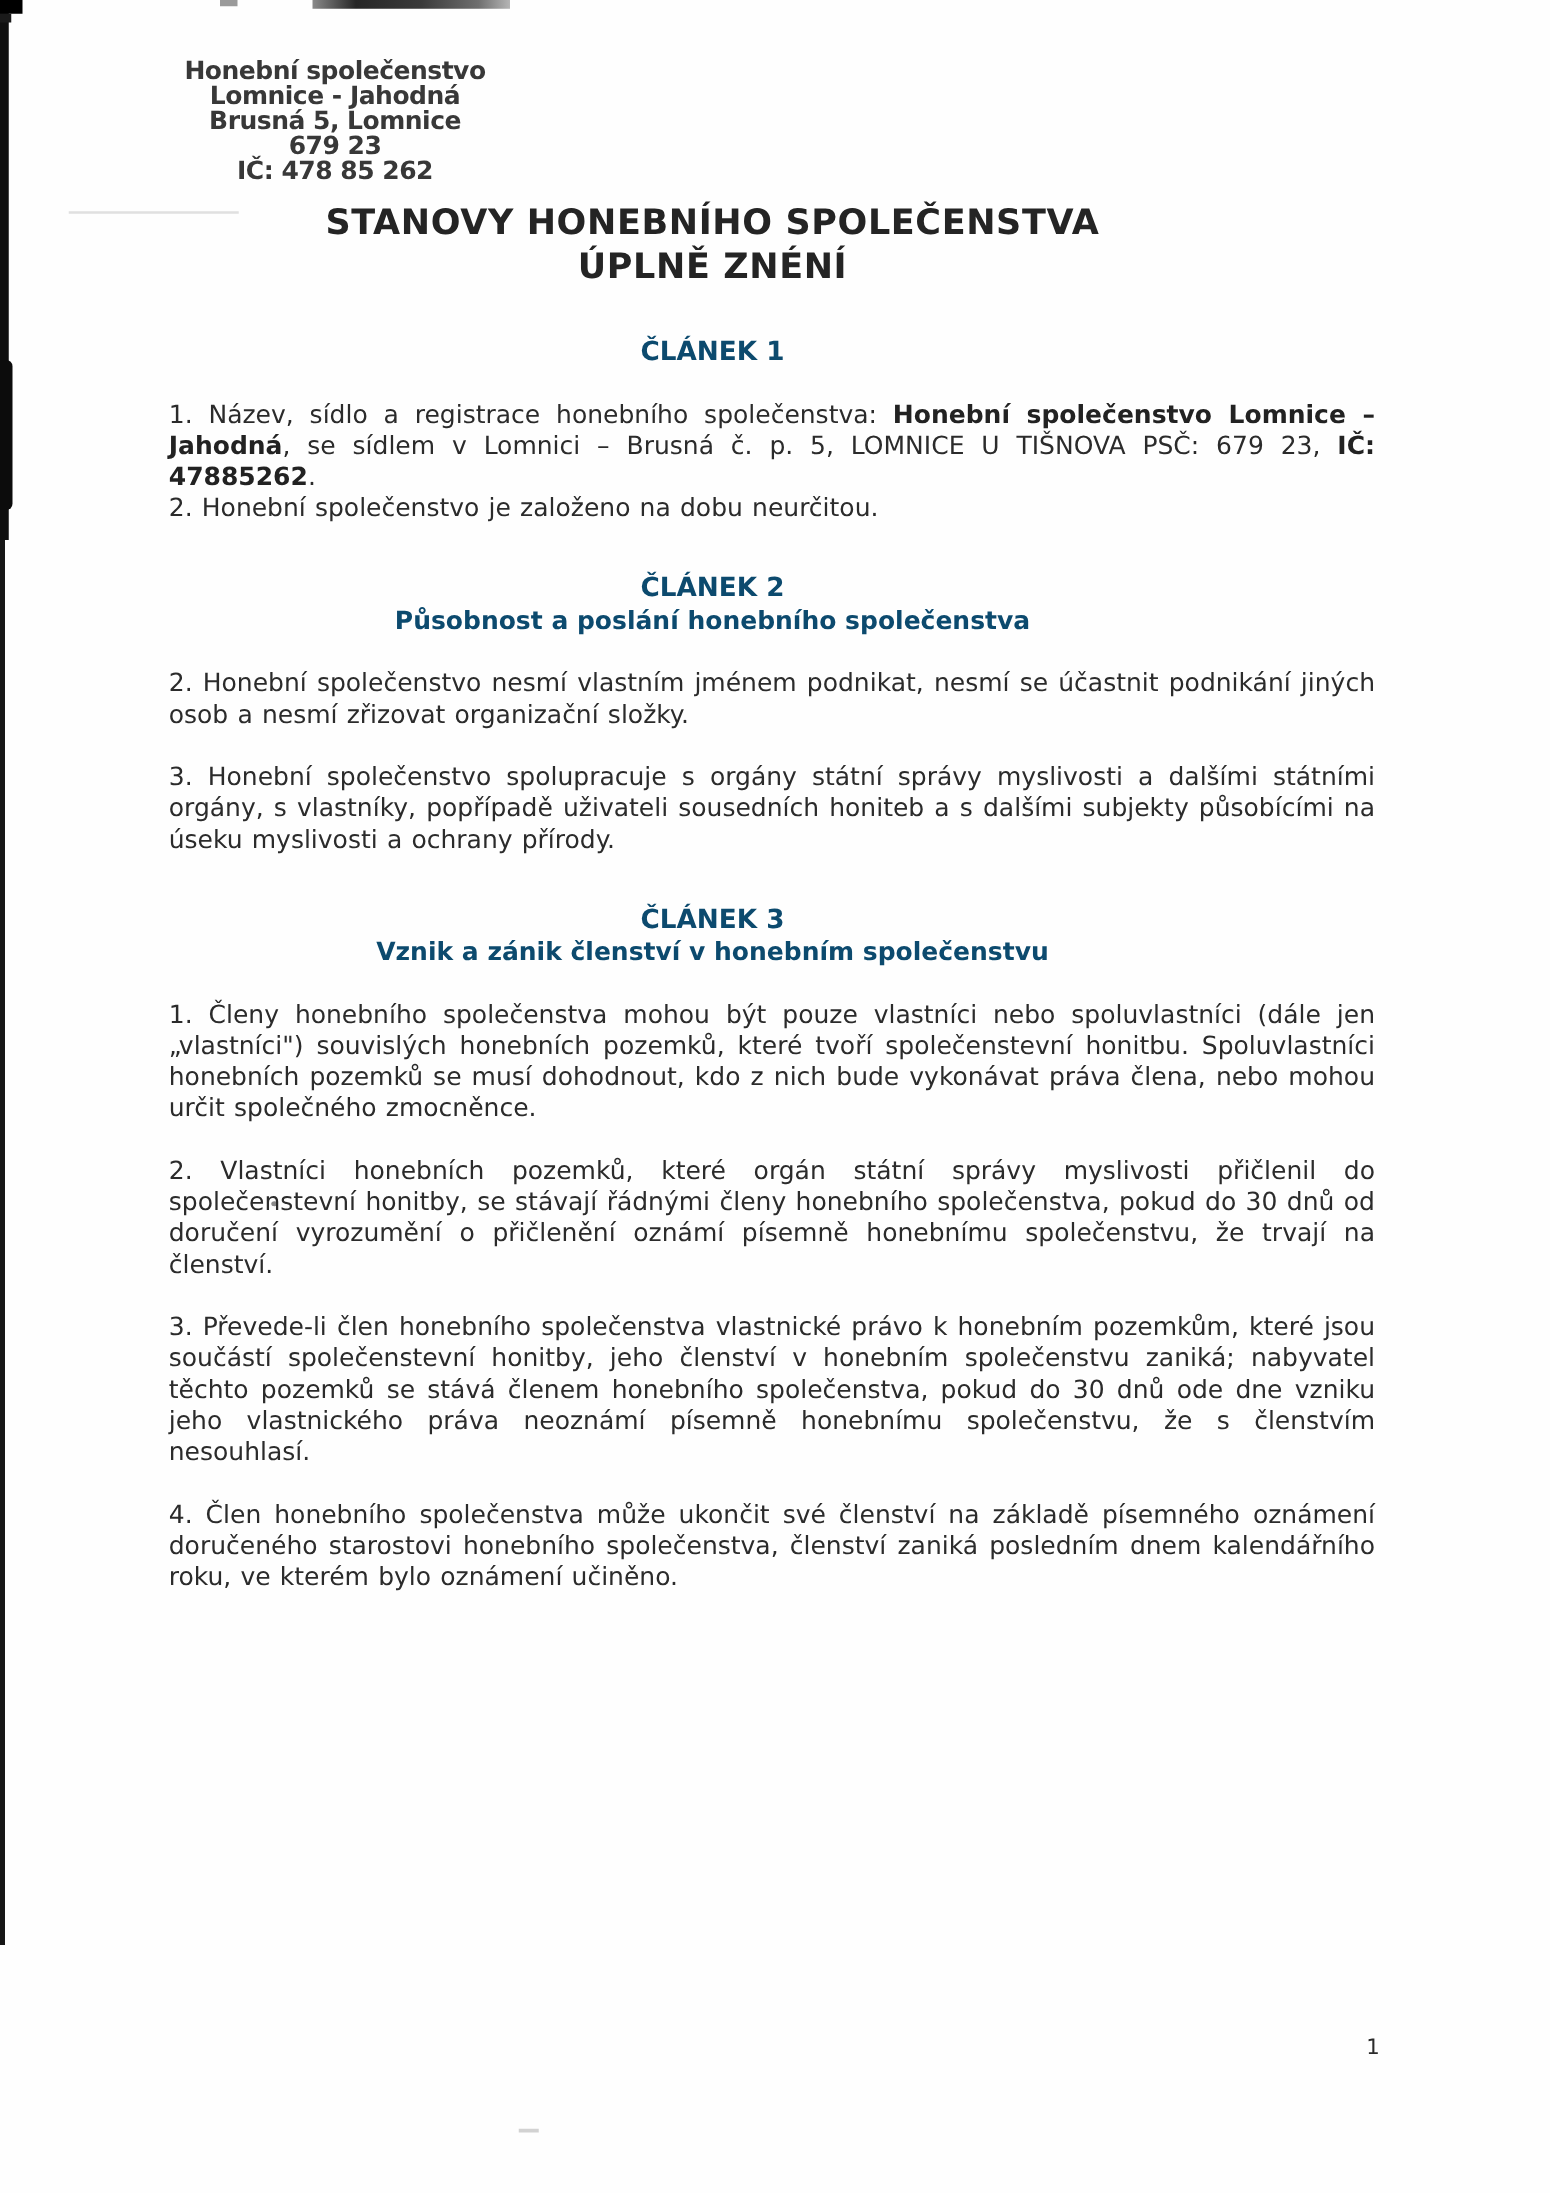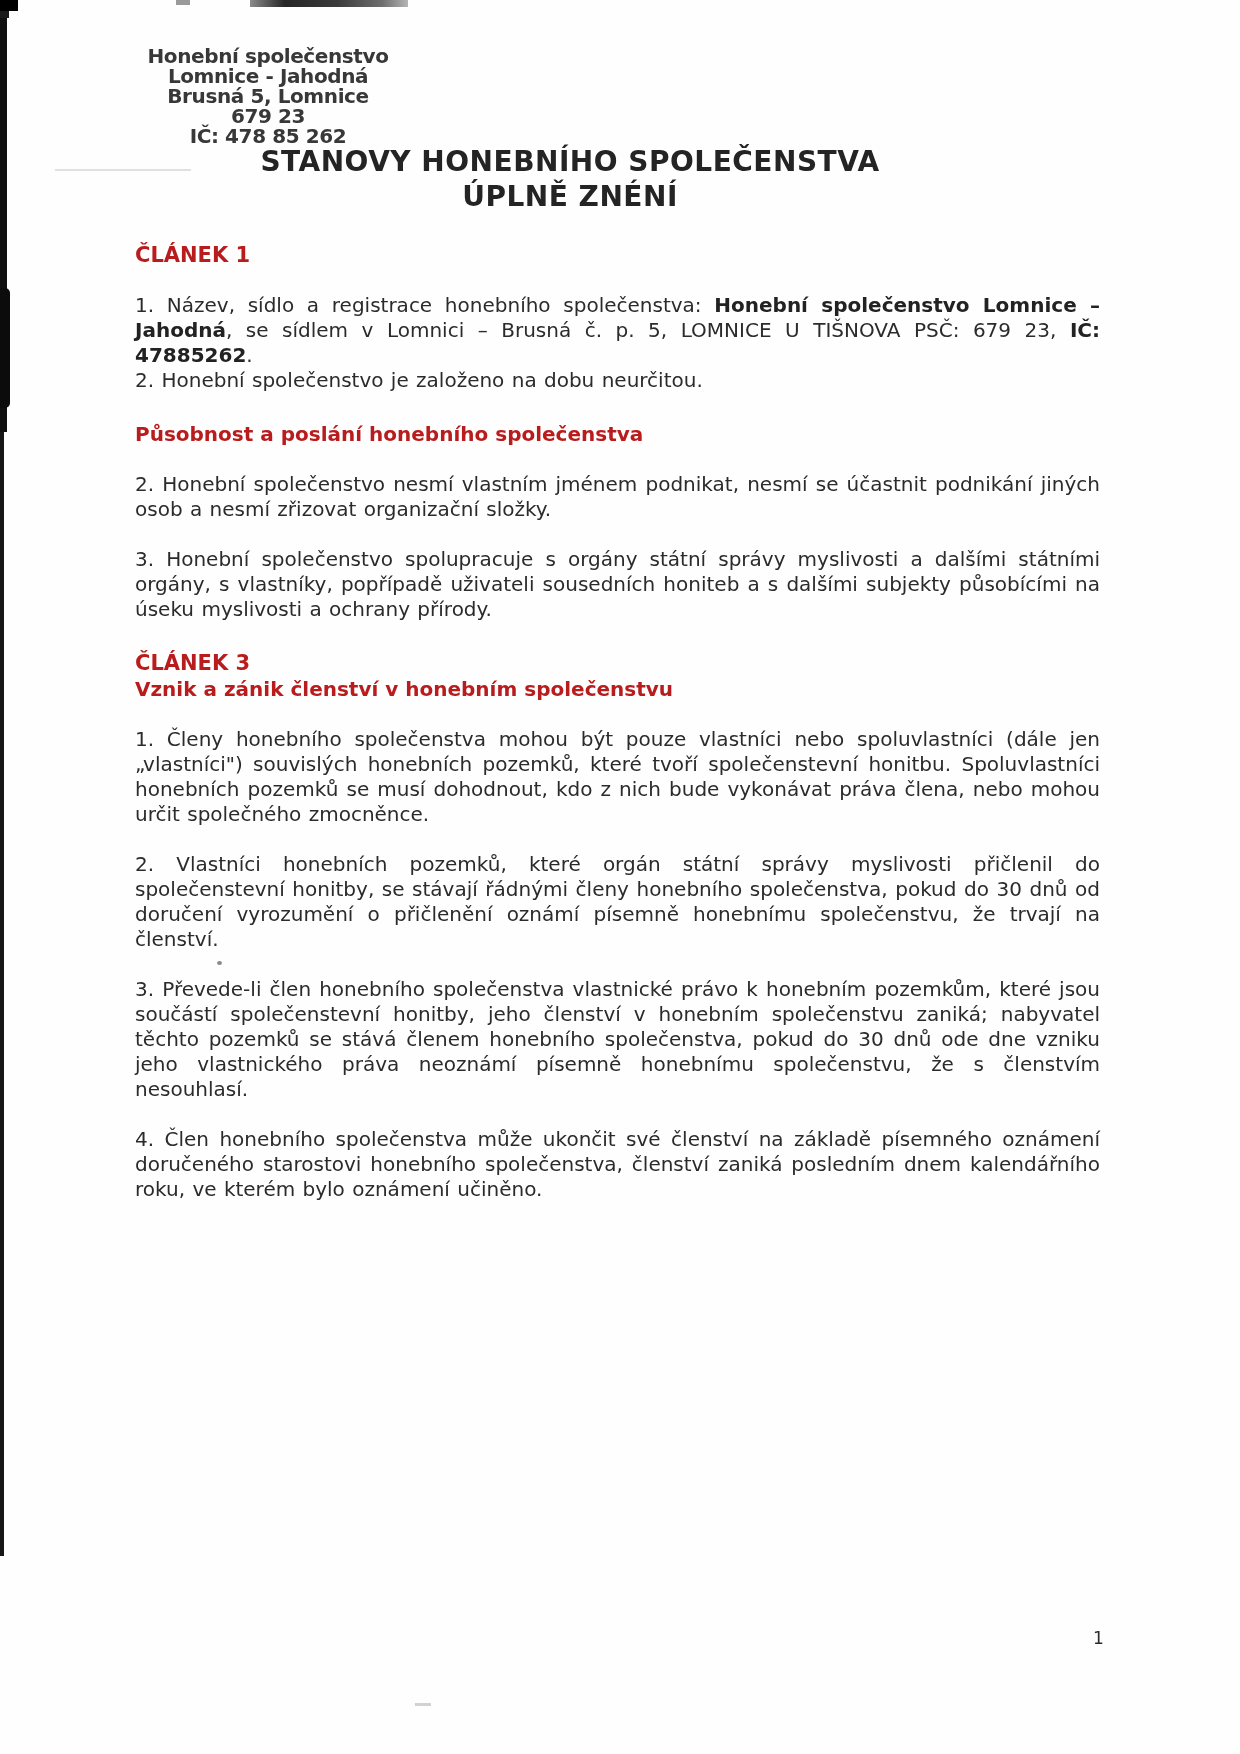--- a/index.html
+++ b/index.html
@@ -37,27 +37,28 @@
   }
 
   
   .content { position: absolute; left: 135px; top: 144px; width: 965px; }
 
   .doc-title {
     font-size: 28px; line-height: 35px; font-weight: bold;
     letter-spacing: 0.5px;
     text-align: center; padding-right: 95px;
     color: #242424;
+    margin-top: 16px;
   }
   .doc-title .t-line { display: block; }
 
   .article-head {
-    margin-top: 28px;
-    text-align: left; padding-right: 95px;
-    font-weight: bold; color: #b91c1c;
+    margin-top: 38px;
+    text-align: center; padding-right: 95px;
+    font-weight: bold; color: #0c4a6e;
   }
   .article-head .a-num { font-size: 21px; line-height: 26px; }
   .article-head .a-sub { font-size: 20px; line-height: 26px; }
 
   .para {
     font-size: 20px; line-height: 25px;
     text-align: justify;
     word-spacing: 1px;
     margin-top: 25px;
     color: #2b2b2b;
@@ -103,20 +104,21 @@
     <section class="article">
       <div class="article-head">
         <div class="a-num">ČLÁNEK 1</div>
       </div>
       <p class="para"><span>1. Název, sídlo a registrace honebního společenstva: </span><span class="b">Honební společenstvo Lomnice – Jahodná</span><span>, se sídlem v Lomnici – Brusná č. p. 5, LOMNICE U TIŠNOVA PSČ: 679 23, </span><span class="b">IČ: 47885262</span><span>.</span></p>
       <p class="para tight">2. Honební společenstvo je založeno na dobu neurčitou.</p>
     </section>
 
     <section class="article">
       <div class="article-head">
+        <div class="a-num">ČLÁNEK 2</div>
         <div class="a-sub">Působnost a poslání honebního společenstva</div>
       </div>
       <p class="para">2. Honební společenstvo nesmí vlastním jménem podnikat, nesmí se účastnit podnikání jiných osob a nesmí zřizovat organizační složky.</p>
       <p class="para">3. Honební společenstvo spolupracuje s orgány státní správy myslivosti a dalšími státními orgány, s vlastníky, popřípadě uživateli sousedních honiteb a s dalšími subjekty působícími na úseku myslivosti a ochrany přírody.</p>
     </section>
 
     <section class="article">
       <div class="article-head">
         <div class="a-num">ČLÁNEK 3</div>
         <div class="a-sub">Vznik a zánik členství v honebním společenstvu</div>

